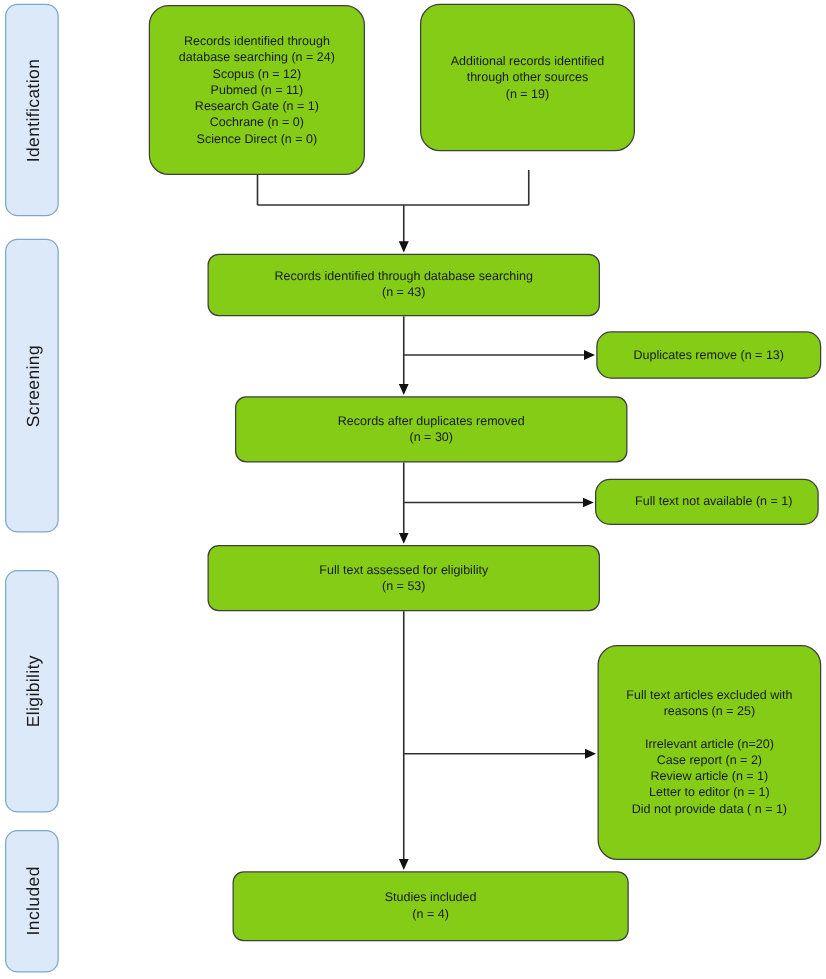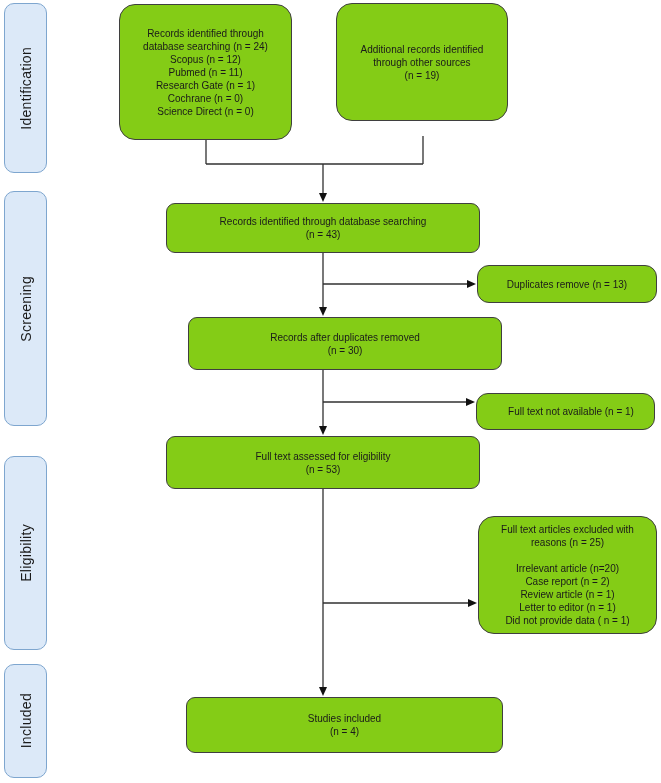--- a/index.html
+++ b/index.html
@@ -101,26 +101,26 @@
 (n = 19)</div>
 
   <div class="fbox r-md" style="left:166px;top:203px;width:314px;height:50px;">Records identified through database searching
 (n = 43)</div>
 
   <div class="fbox r-sm" style="left:477px;top:265px;width:180px;height:38px;">Duplicates remove (n = 13)</div>
 
   <div class="fbox r-md" style="left:166px;top:317px;width:314px;height:53px;margin-left:22px;">Records after duplicates removed
 (n = 30)</div>
 
-  <div class="fbox r-sm" style="left:476px;top:393px;width:179px;height:37px;padding-left:17px;">Full text not available (n = 1)</div>
+  <div class="fbox r-sm" style="left:476px;top:383px;width:179px;height:37px;padding-left:17px;">Full text not available (n = 1)</div>
 
   <div class="fbox r-md" style="left:166px;top:436px;width:314px;height:53px;">Full text assessed for eligibility
 (n = 53)</div>
 
-  <div class="fbox r-lg" style="left:478px;top:516px;width:179px;height:118px;">Full text articles excluded with
+  <div class="fbox r-lg" style="left:478px;top:516px;width:179px;height:172px;">Full text articles excluded with
 reasons (n = 25)
 
 Irrelevant article (n=20)
 Case report (n = 2)
 Review article (n = 1)
 Letter to editor (n = 1)
 Did not provide data ( n = 1)</div>
 
   <div class="fbox r-md" style="left:166px;top:697px;width:317px;height:56px;margin-left:20px;">Studies included
 (n = 4)</div>

